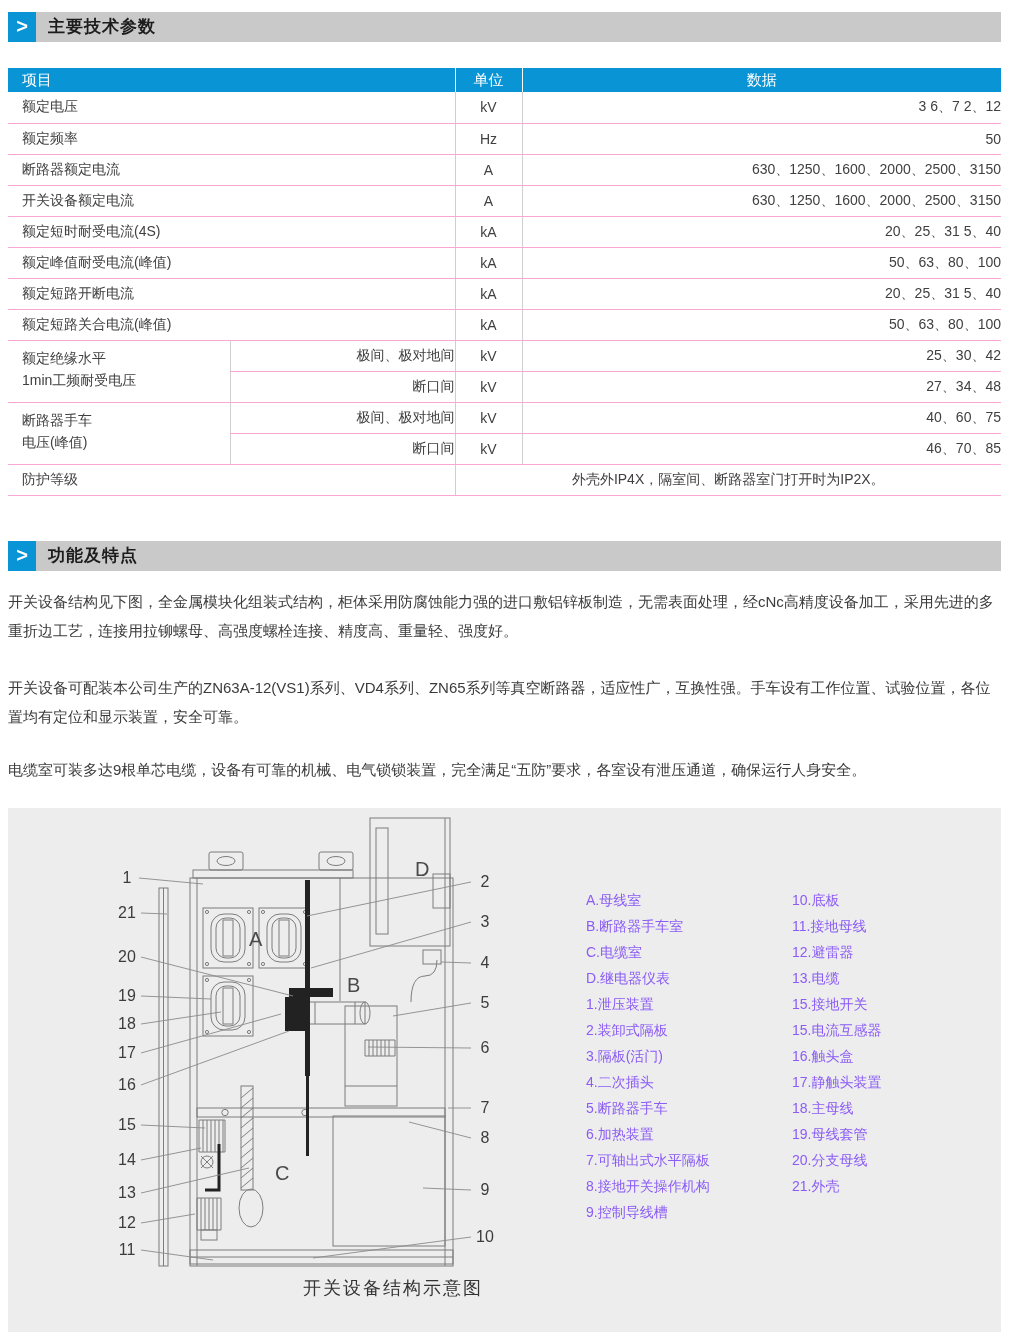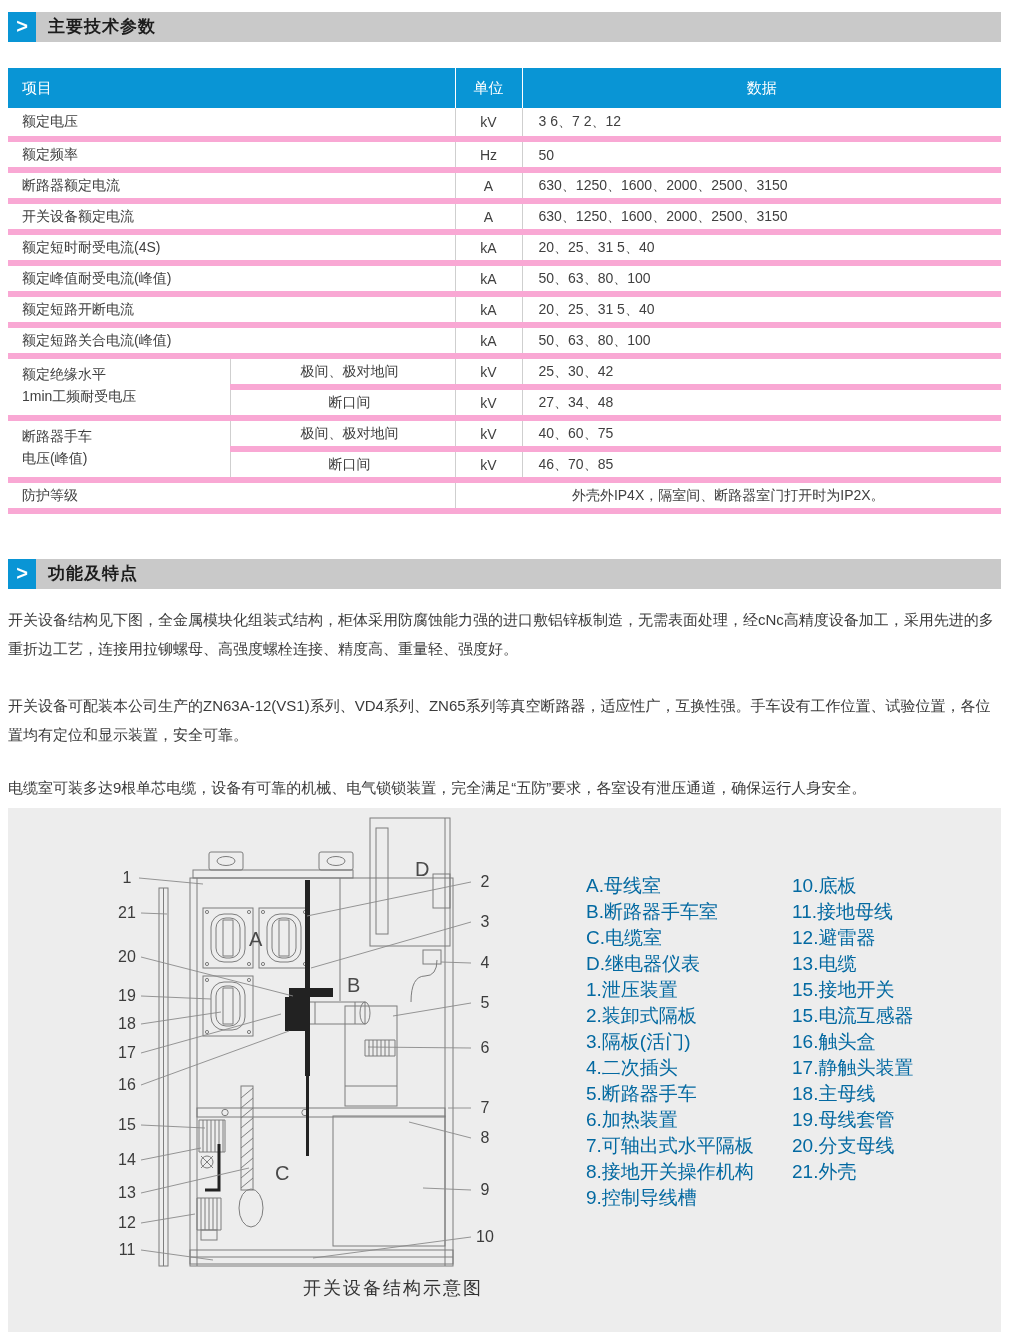--- a/index.html
+++ b/index.html
@@ -12,39 +12,39 @@
                  color:#ffffff; font-size:20px; font-weight:bold; text-align:center; line-height:28px; }
   .section-title { position:absolute; left:40px; top:0; line-height:30px; font-size:17px;
                    font-weight:bold; color:#1c1c1c; letter-spacing:1px; }
   .hdr2 { margin-top:45px; }
 
   
   .params-table { margin:26px 8px 0 8px; width:993px; border-collapse:collapse; table-layout:fixed; }
   .params-table col.c1 { width:222px; } .params-table col.c2 { width:225px; }
   .params-table col.c3 { width:67px; }  .params-table col.c4 { width:479px; }
   .params-table thead th { background:#0995d5; color:#ffffff; font-weight:normal; font-size:15px;
-                           height:40px; }
+                           height:24px; }
   .params-table th.th-item { text-align:left; padding-left:14px; }
   .params-table th.th-unit, .params-table th.th-data { text-align:center; border-left:1px solid #ffffff; }
-  .params-table td { height:31px; font-size:14px; color:#404040; border-bottom:6px solid #f9a8d4; }
+  .params-table td { height:31px; font-size:14px; color:#404040; border-bottom:1px solid #f9a8d4; }
   .params-table td.td-item { text-align:left; padding-left:14px; }
-  .params-table td.td-sub  { text-align:center; padding-left:14px; border-left:1px solid #cfcfcf; }
+  .params-table td.td-sub  { text-align:right; padding-left:14px; border-left:1px solid #cfcfcf; }
   .params-table td.td-unit { text-align:center; border-left:1px solid #cfcfcf; border-right:1px solid #cfcfcf; }
-  .params-table td.td-data { text-align:left;padding-left:16px; }
+  .params-table td.td-data { text-align:right; }
   .params-table td.td-group { line-height:22px; padding-bottom:4px; vertical-align:middle; }
   .params-table td.td-wide { text-align:center; border-left:1px solid #cfcfcf; }
 
   
   .body-text { margin:0 8px; font-size:15px; line-height:29px; color:#3b3b3b; }
   .p1 { margin-top:16px; } .p2 { margin-top:28px; } .p3 { margin-top:24px; }
 
   
   .diagram-panel { position:absolute; left:8px; top:808px; width:993px; height:524px; background:#ededed; }
   .diagram-svg { position:absolute; left:85px; top:8px; }
-  .legend-col { position:absolute; top:65px; font-size:19px; line-height:26px; color:#0369a1; }
+  .legend-col { position:absolute; top:79px; font-size:14px; line-height:26px; color:#8b5cf6; }
   .legend-col1 { left:578px; } .legend-col2 { left:784px; }
   .diagram-caption { position:absolute; left:175px; top:468px; width:300px; text-align:right;
                      font-size:18px; color:#333333; letter-spacing:2px; }
 
   svg text.callout { font-family:"Liberation Sans",sans-serif; font-size:16px; fill:#3c3c3c; }
   svg text.comp { font-family:"Liberation Sans",sans-serif; font-size:20px; fill:#4a4a4a; }
 </style>
 </head>
 <body>
 

